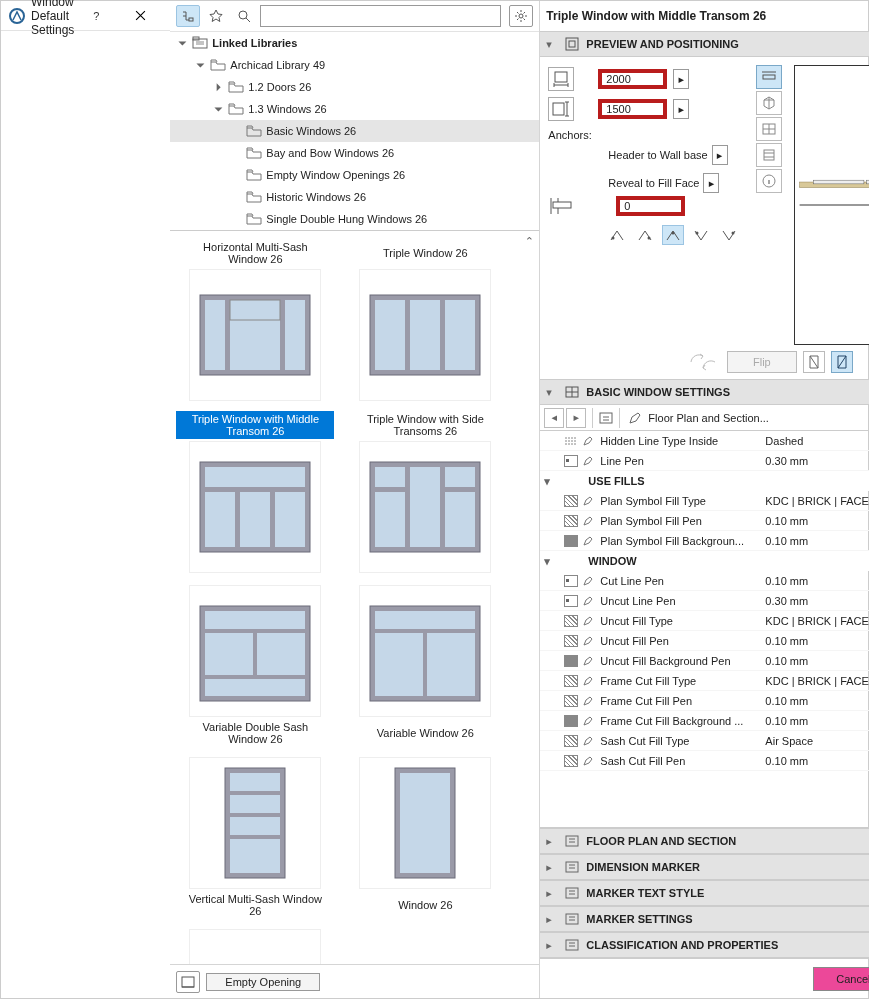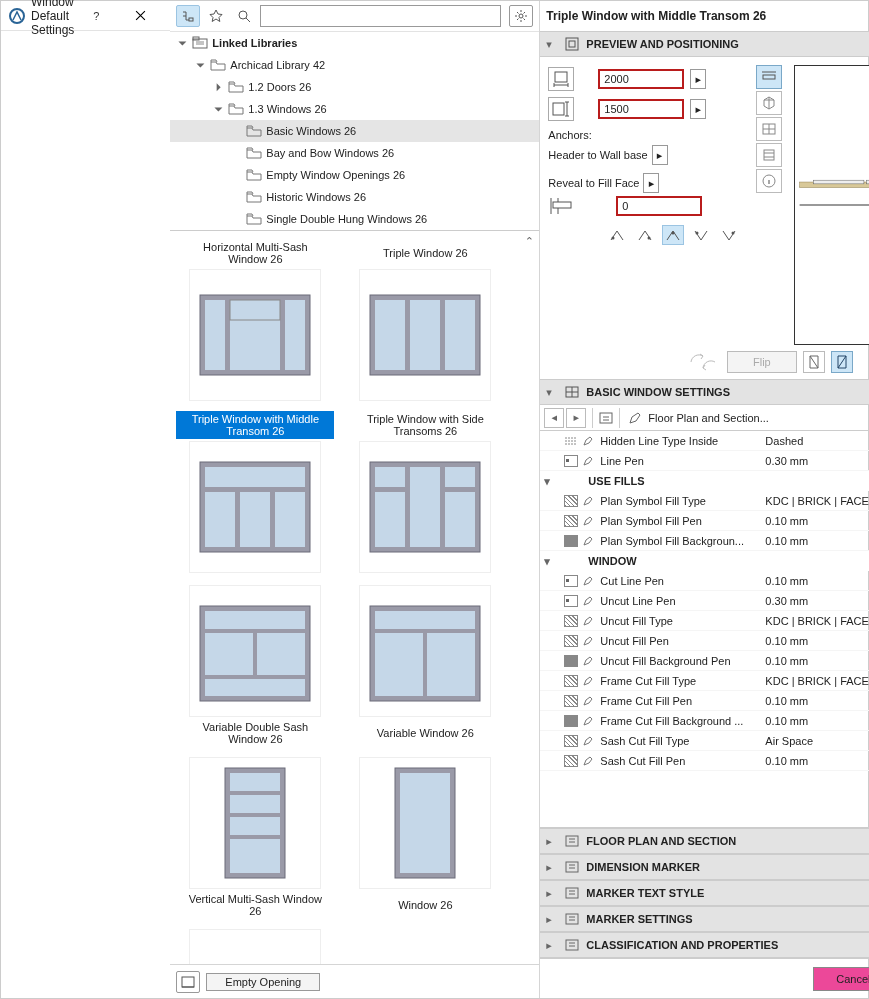--- a/index.html
+++ b/index.html
@@ -35,27 +35,27 @@
 .rhdr{height:30px;display:flex;align-items:center;padding:3px 12px 3px 6px}
 .rhdr .name{flex:1;font-weight:bold;font-size:12px}
 .panel-hdr{height:26px;background:#e3e3e3;display:flex;align-items:center;padding:0 6px;gap:6px;border-top:1px solid #ccc;border-bottom:1px solid #ccc}
 .panel-hdr .tri{width:12px;color:#666}
 .panel-hdr .pub{width:16px;height:16px}
 .panel-hdr .text{font-weight:bold;font-size:11px}
 .preview{display:flex;padding:8px 8px 4px 8px;gap:8px}
 .pv-left{width:200px}
 .dimrow{display:flex;align-items:center;height:28px;gap:6px;margin-bottom:2px}
 .dimico{width:26px;height:24px;border:1px solid #aaa;display:flex;align-items:center;justify-content:center}
-.diminput{width:86px;height:20px;border:2px solid #b91c1c;padding:0 4px}
+.diminput{width:69px;height:20px;border:4px solid #b91c1c;padding:0 4px}
 .step{width:16px;height:20px;border:1px solid #999;display:flex;align-items:center;justify-content:center}
 .anchors{margin-top:6px}
 .alabel{font-size:11px;margin-bottom:4px}
 .anch-row{display:flex;align-items:center;gap:6px;margin-bottom:4px}
 .anch-ico{width:30px;height:26px;display:flex;align-items:center;justify-content:center}
-.anch-sub{font-size:11px;display:flex;align-items:center;gap:4px}
+.anch-sub{font-size:11px;margin-left:60px;display:flex;align-items:center;gap:4px}
 .anch-btns{display:flex;gap:6px;margin-left:58px;margin-top:6px}
 .tinybtn{width:22px;height:20px;border:1px solid transparent;display:flex;align-items:center;justify-content:center}
 .tinybtn.sel{background:#cde6f7;border-color:#9bc4e2}
 .pv-side{width:30px;display:flex;flex-direction:column;gap:2px;padding-top:0}
 .pv-side .sbtn{width:26px;height:24px;border:1px solid #bbb;display:flex;align-items:center;justify-content:center}
 .pv-side .sbtn.sel{background:#cde6f7;border-color:#7aa8c8}
 .pv-canvas{flex:1;border:1px solid #333;background:#fff;position:relative;min-height:280px}
 .pv-flip{display:flex;justify-content:center;align-items:center;padding:2px 8px 6px 8px;gap:6px}
 .flipbtn{width:70px;height:22px;border:1px solid #bbb;background:#f4f4f4;color:#aaa;display:flex;align-items:center;justify-content:center}
 .sq{width:22px;height:22px;border:1px solid #bbb;display:flex;align-items:center;justify-content:center}
@@ -147,21 +147,21 @@
               <path d="M4 5h8M4 7h8" stroke="#888"></path>
             </svg>
           <b>Linked Libraries</b>
         </div>
         <div id="tree-items">
             <div class="row " style="padding-left:24px">
      <span class="chev">⏷</span>
      <svg class="fld" viewBox="0 0 16 12">
                 <path d="M1 3h5l1 2h8v6H1z M1 3v-2h5l1 2" fill="none" stroke="#777"></path>
               </svg>
-     <span>Archicad Library 42</span>
+     <span>Archicad Library 49</span>
    </div>
             <div class="row " style="padding-left:42px">
      <span class="chev">⏵</span>
      <svg class="fld" viewBox="0 0 16 12">
                 <path d="M1 3h5l1 2h8v6H1z M1 3v-2h5l1 2" fill="none" stroke="#777"></path>
               </svg>
      <span>1.2 Doors 26</span>
    </div>
             <div class="row " style="padding-left:42px">
      <span class="chev">⏷</span>

